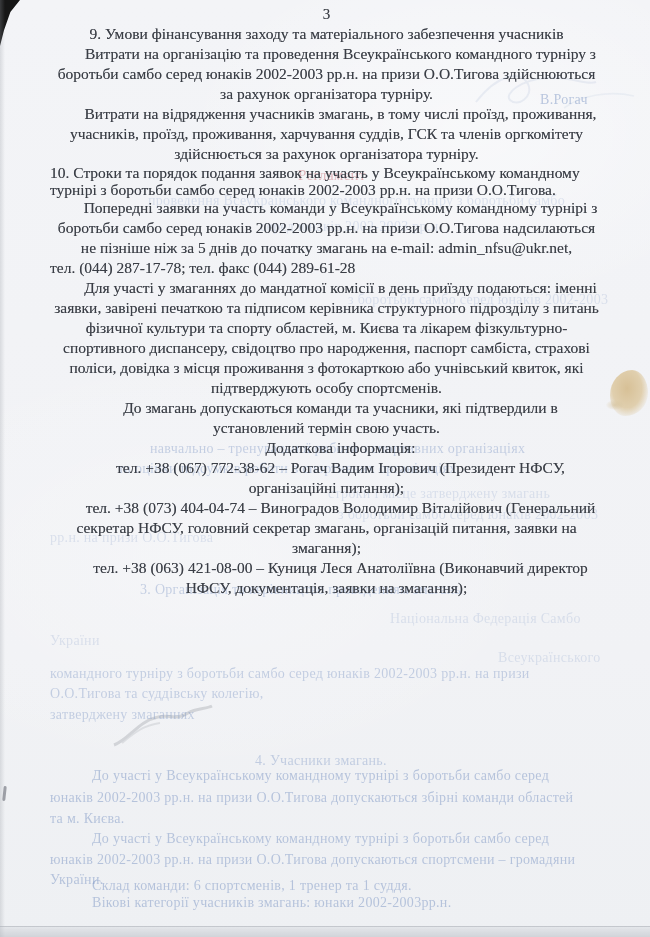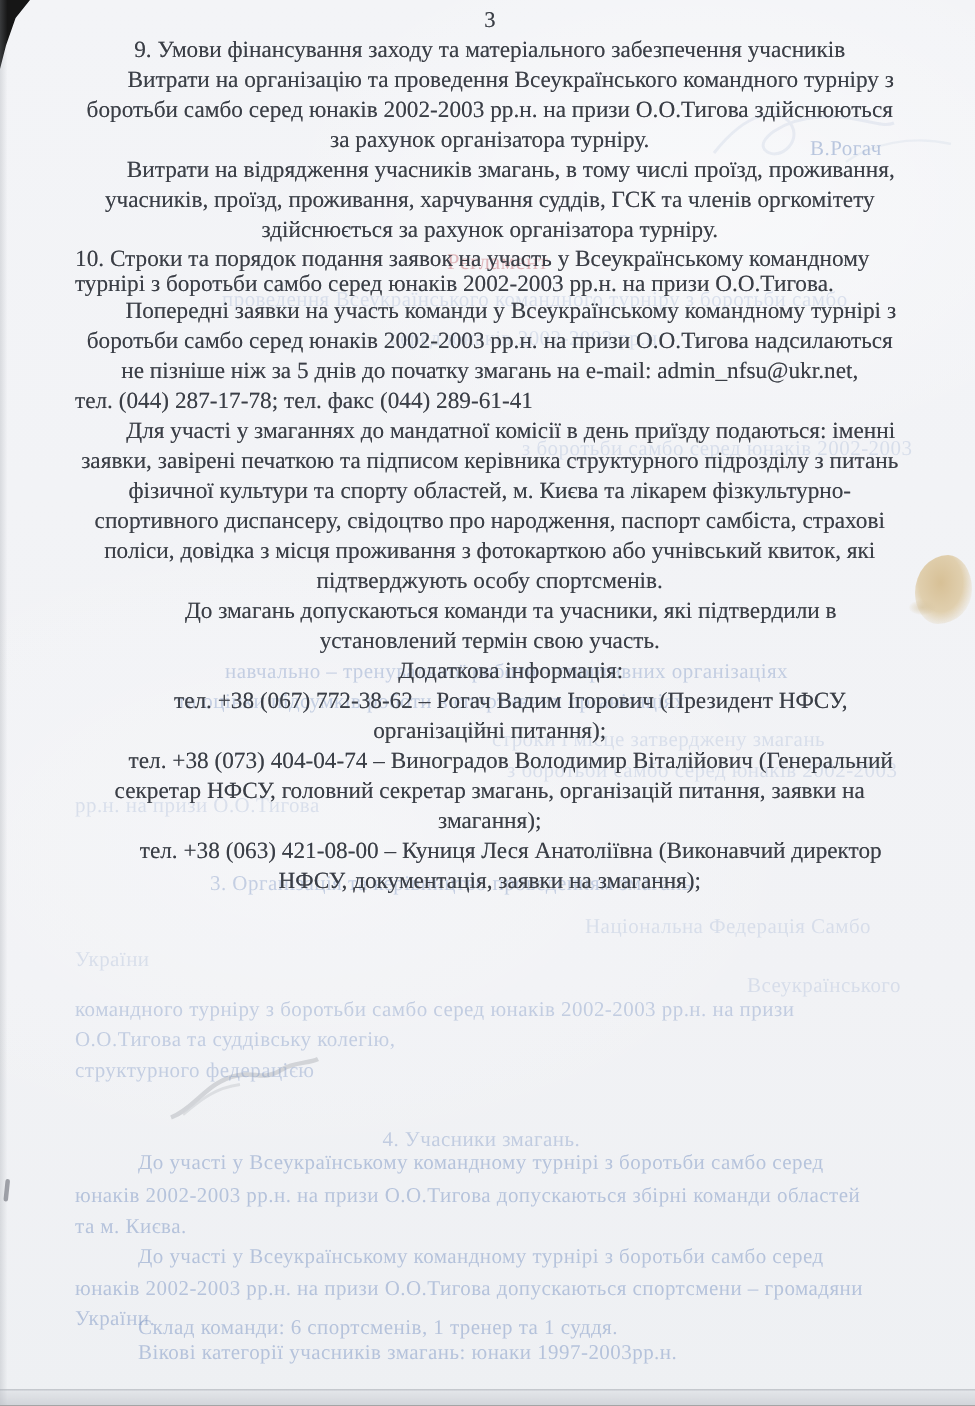--- a/index.html
+++ b/index.html
@@ -100,49 +100,49 @@
     <span class="g" style="left:118px;top:461px;">та оцінки підсумків роботи в спортивних організаціях</span>
     <span class="g g-faint" style="left:328px;top:486px;">строки і місце затверджену змагань</span>
     <span class="g g-faint" style="left:338px;top:507px;">з боротьби самбо серед юнаків 2002-2003</span>
     <span class="g g-faint" style="left:50px;top:530px;">рр.н. на призи О.О.Тигова</span>
     <span class="g" style="left:140px;top:582px;">3. Організація та керівництво проведенням змагань</span>
     <span class="g g-faint" style="left:390px;top:611px;">Національна Федерація Самбо</span>
     <span class="g g-faint" style="left:50px;top:633px;">України</span>
     <span class="g g-faint" style="left:498px;top:650px;">Всеукраїнського</span>
     <span class="g" style="left:50px;top:666px;">командного турніру з боротьби самбо серед юнаків 2002-2003 рр.н. на призи</span>
     <span class="g" style="left:50px;top:686px;">О.О.Тигова та суддівську колегію,</span>
-    <span class="g" style="left:50px;top:707px;">структурного федерацією</span>
+    <span class="g" style="left:50px;top:707px;">затверджену змаганнях</span>
     <span class="g" style="left:255px;top:753px;">4. Учасники змагань.</span>
     <span class="g g-strong" style="left:92px;top:768px;">До участі у Всеукраїнському командному турнірі з боротьби самбо серед</span>
     <span class="g g-strong" style="left:50px;top:790px;">юнаків 2002-2003 рр.н. на призи О.О.Тигова допускаються збірні команди областей</span>
     <span class="g g-strong" style="left:50px;top:811px;">та м. Києва.</span>
     <span class="g g-strong" style="left:92px;top:831px;">До участі у Всеукраїнському командному турнірі з боротьби самбо серед</span>
     <span class="g g-strong" style="left:50px;top:852px;">юнаків 2002-2003 рр.н. на призи О.О.Тигова допускаються спортсмени – громадяни</span>
     <span class="g g-strong" style="left:50px;top:872px;">України.</span>
     <span class="g g-strong" style="left:92px;top:878px;">Склад команди: 6 спортсменів, 1 тренер та 1 суддя.</span>
-    <span class="g g-strong" style="left:92px;top:895px;">Вікові категорії учасників змагань: юнаки 1997-2003рр.н.</span>
+    <span class="g g-strong" style="left:92px;top:895px;">Вікові категорії учасників змагань: юнаки 2002-2003рр.н.</span>
 
     <svg class="sig-ghost" viewBox="0 0 175 64">
       <path d="M8,46 C30,18 52,14 60,28 C66,40 50,52 42,44 C36,38 52,24 78,22 C104,20 118,30 128,26" fill="none" stroke="#8ea3c9" stroke-width="2" opacity="0.28"></path>
       <path d="M96,52 C112,40 140,34 166,40" fill="none" stroke="#8ea3c9" stroke-width="1.6" opacity="0.2"></path>
     </svg>
   </div>
 
   <div class="content">
     <p class="pagenum">3</p>
 
     <p class="h9 center">9. Умови фінансування заходу та матеріального забезпечення учасників</p>
 
     <p class="just ind">Витрати на організацію та проведення Всеукраїнського командного турніру з боротьби самбо серед юнаків 2002-2003 рр.н. на призи О.О.Тигова здійснюються за рахунок організатора турніру.</p>
     <p class="just ind">Витрати на відрядження учасників змагань, в тому числі проїзд, проживання, учасників, проїзд, проживання, харчування суддів, ГСК та членів оргкомітету здійснюється за рахунок організатора турніру.</p>
 
     <p class="h10">10. Строки та порядок подання заявок на участь у Всеукраїнському командному турнірі з боротьби самбо серед юнаків 2002-2003 рр.н. на призи О.О.Тигова.</p>
 
     <p class="just ind">Попередні заявки на участь команди у Всеукраїнському командному турнірі з боротьби самбо серед юнаків 2002-2003 рр.н. на призи О.О.Тигова надсилаються не пізніше ніж за 5 днів до початку змагань на e-mail: admin_nfsu@ukr.net,</p>
-    <p>тел. (044) 287-17-78; тел. факс (044) 289-61-41</p>
+    <p>тел. (044) 287-17-78; тел. факс (044) 289-61-28</p>
 
     <p class="just ind">Для участі у змаганнях до мандатної комісії в день приїзду подаються: іменні заявки, завірені печаткою та підписом керівника структурного підрозділу з питань фізичної культури та спорту областей, м. Києва та лікарем фізкультурно-спортивного диспансеру, свідоцтво про народження, паспорт самбіста, страхові поліси, довідка з місця проживання з фотокарткою або учнівський квиток, які підтверджують особу спортсменів.</p>
     <p class="just ind">До змагань допускаються команди та учасники, які підтвердили в установлений термін свою участь.</p>
 
     <p class="ind info">Додаткова інформація:</p>
 
     <p class="just ind">тел. +38 (067) 772-38-62 – Рогач Вадим Ігорович (Президент НФСУ, організаційні питання);</p>
     <p class="just ind">тел. +38 (073) 404-04-74 – Виноградов Володимир Віталійович (Генеральний секретар НФСУ, головний секретар змагань, організацій питання, заявки на змагання);</p>
     <p class="just ind">тел. +38 (063) 421-08-00 – Куниця Леся Анатоліївна (Виконавчий директор НФСУ, документація, заявки на змагання);</p>
 

